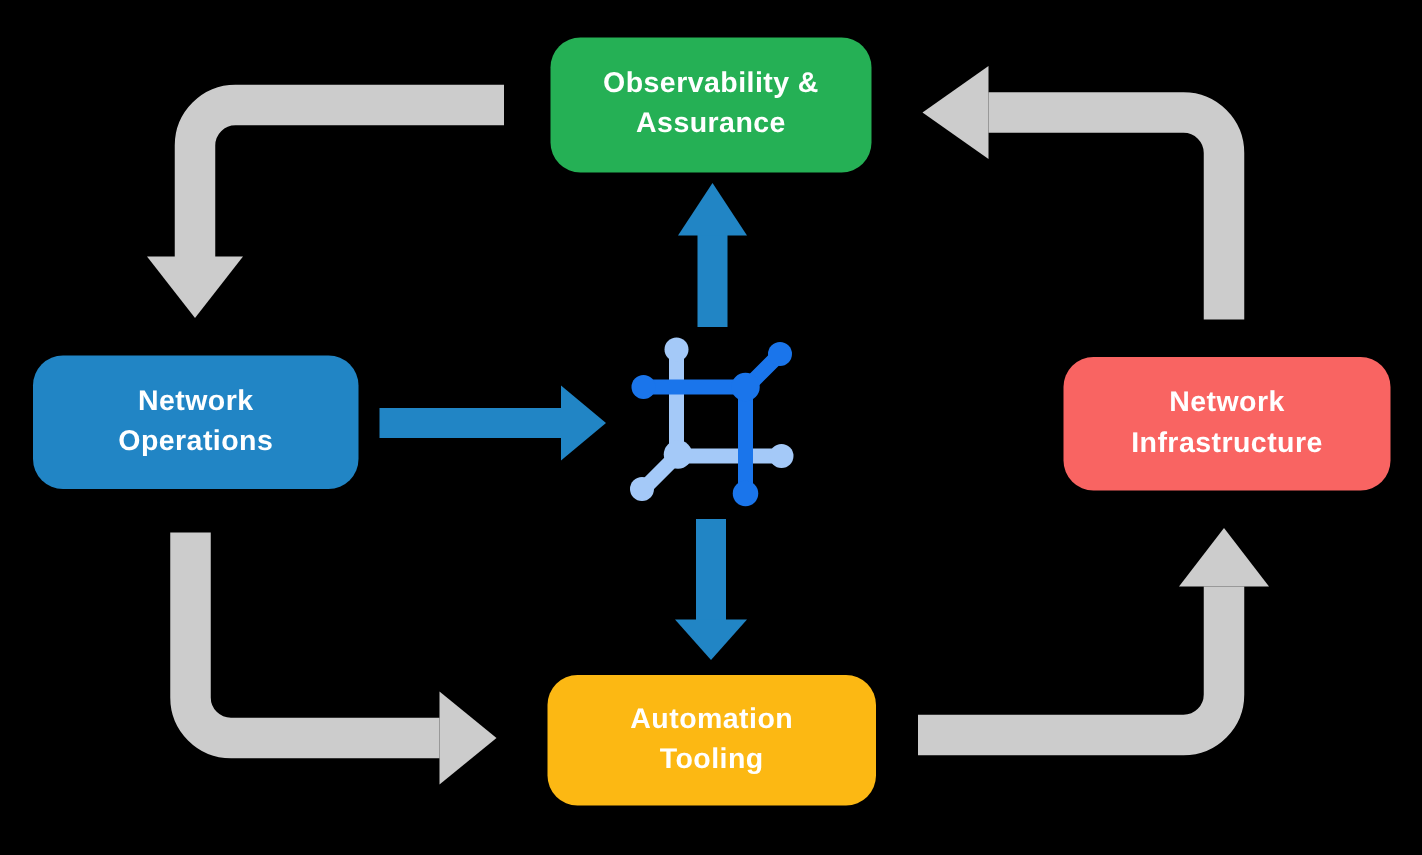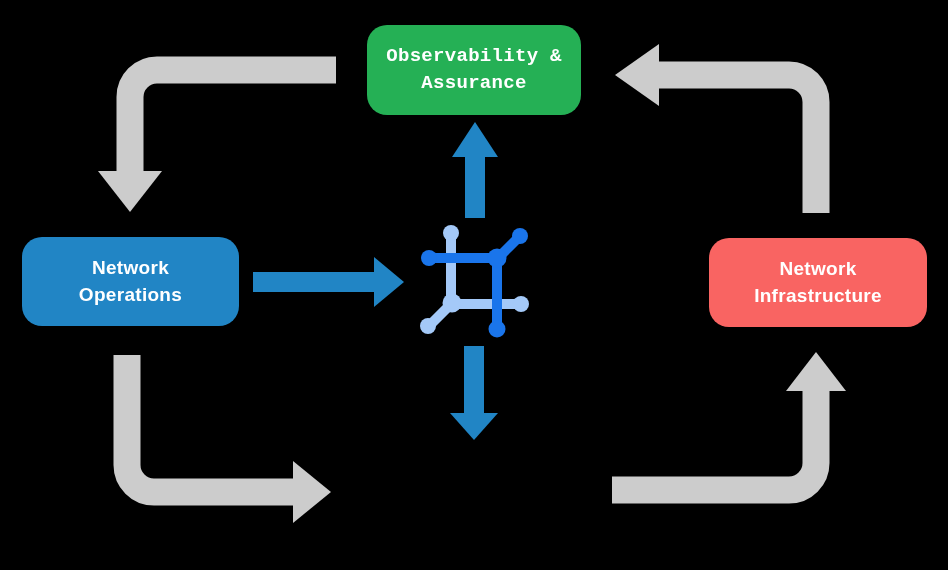--- a/index.html
+++ b/index.html
@@ -23,21 +23,21 @@
     text-align:center;
   }
   .node-label{
     color:#fff;
     font-size:19px;
     font-weight:600;
     line-height:1.4;
     letter-spacing:.3px;
     white-space:pre-line;
   }
-  .node-observability{left:367px;top:25px;width:214px;height:90px;font-family:Liberation Mono, monospace;}
+  .node-observability{left:367px;top:25px;width:214px;height:90px;}
   .node-operations{left:22px;top:237px;width:217px;height:89px;}
   .node-infrastructure{left:709px;top:238px;width:218px;height:89px;}
   .node-automation{left:365px;top:450px;width:219px;height:87px;}
 </style>
 </head>
 <body>
 
 <div class="canvas" style="background-color: rgb(0, 0, 0);">
 
   <svg class="arrows-layer" width="948" height="570" viewBox="0 0 948 570">
@@ -91,14 +91,18 @@
   <div class="node node-operations" style="background-color: rgb(33, 133, 197);">
     <span class="node-label">Network
 Operations</span>
   </div>
 
   <div class="node node-infrastructure" style="background-color: rgb(249, 100, 98);">
     <span class="node-label">Network
 Infrastructure</span>
   </div>
 
+  <div class="node node-automation" style="background-color: rgb(252, 184, 19);">
+    <span class="node-label">Automation
+Tooling</span>
+  </div>
 
 </div>
 
 </body></html>

